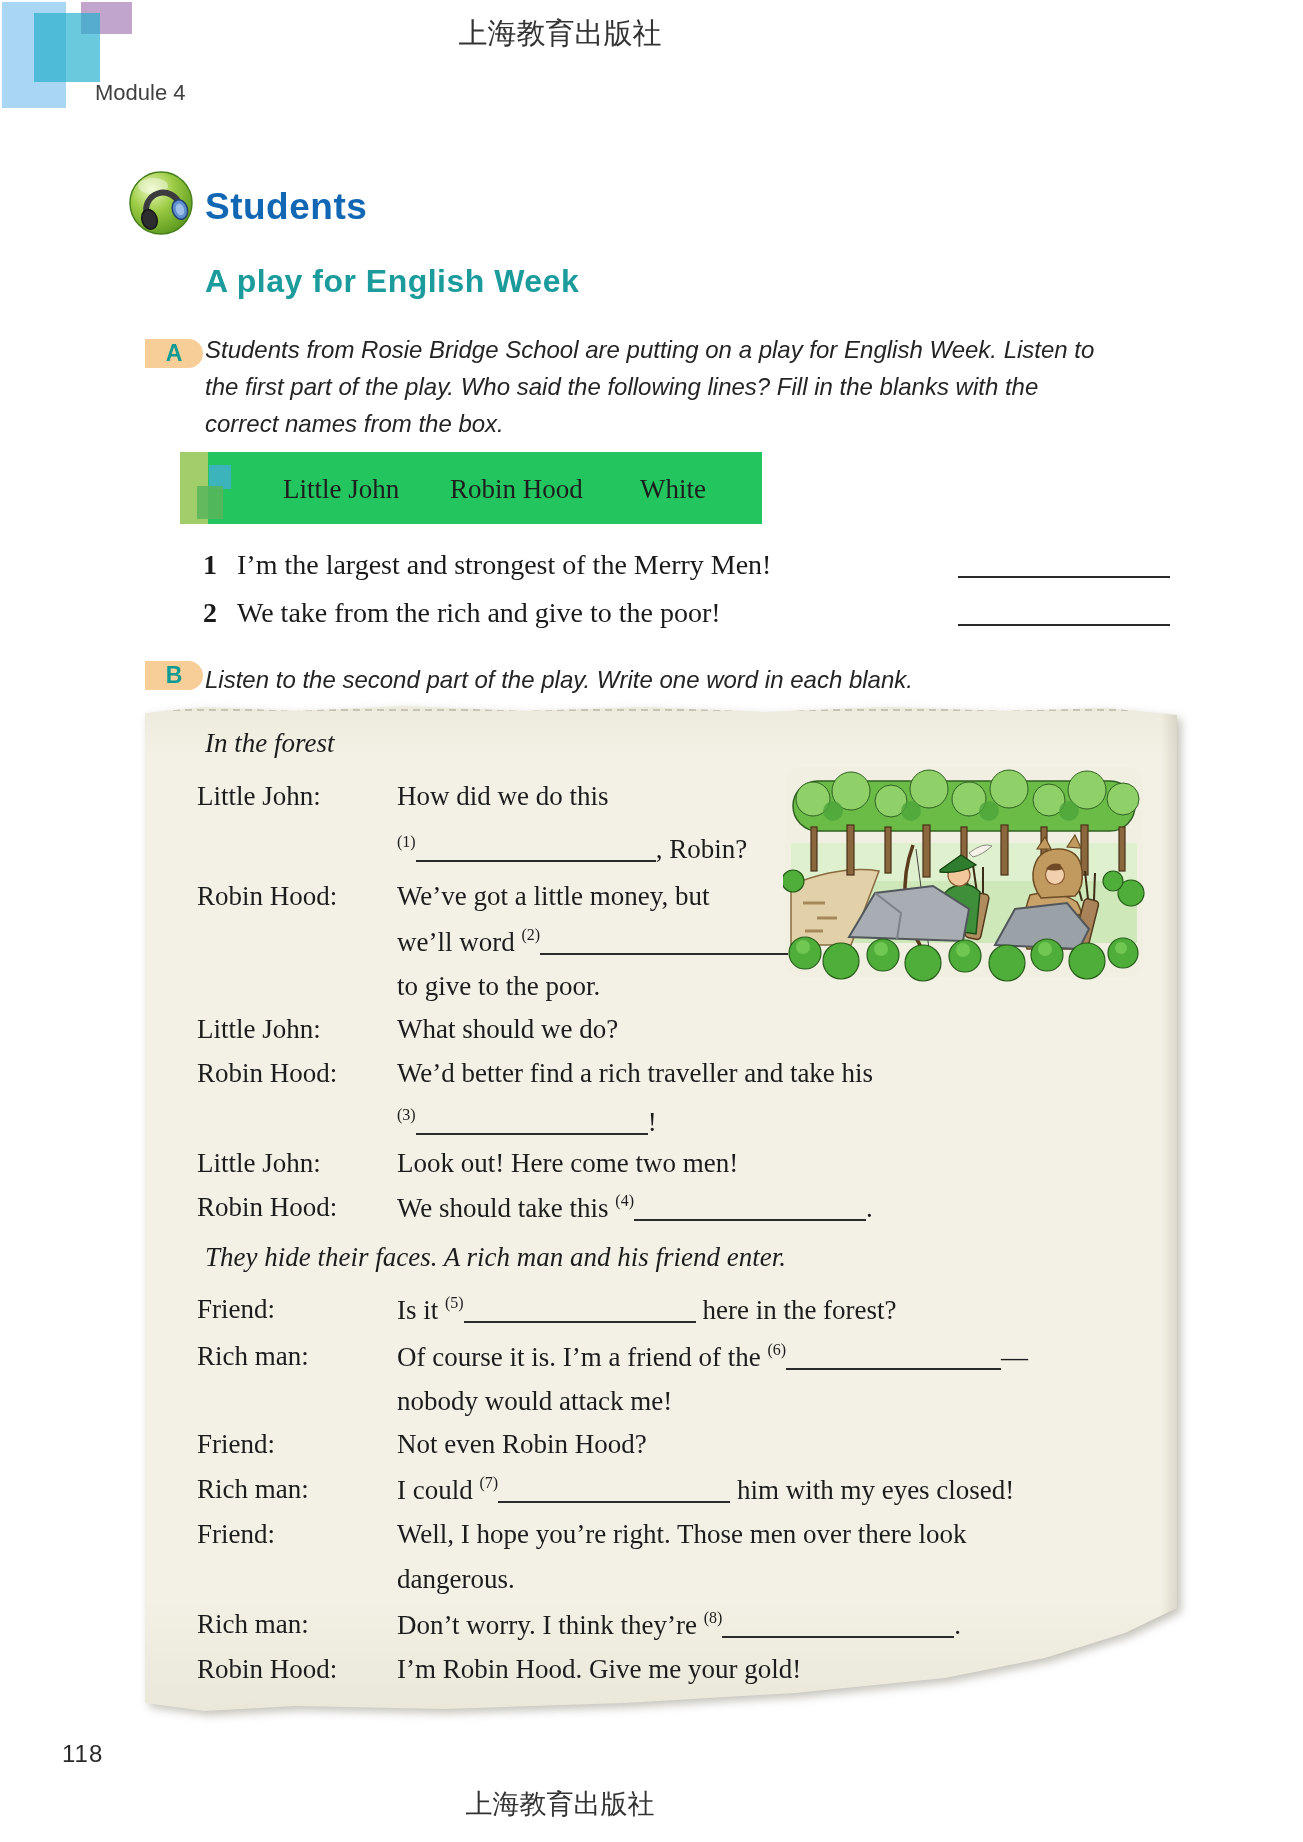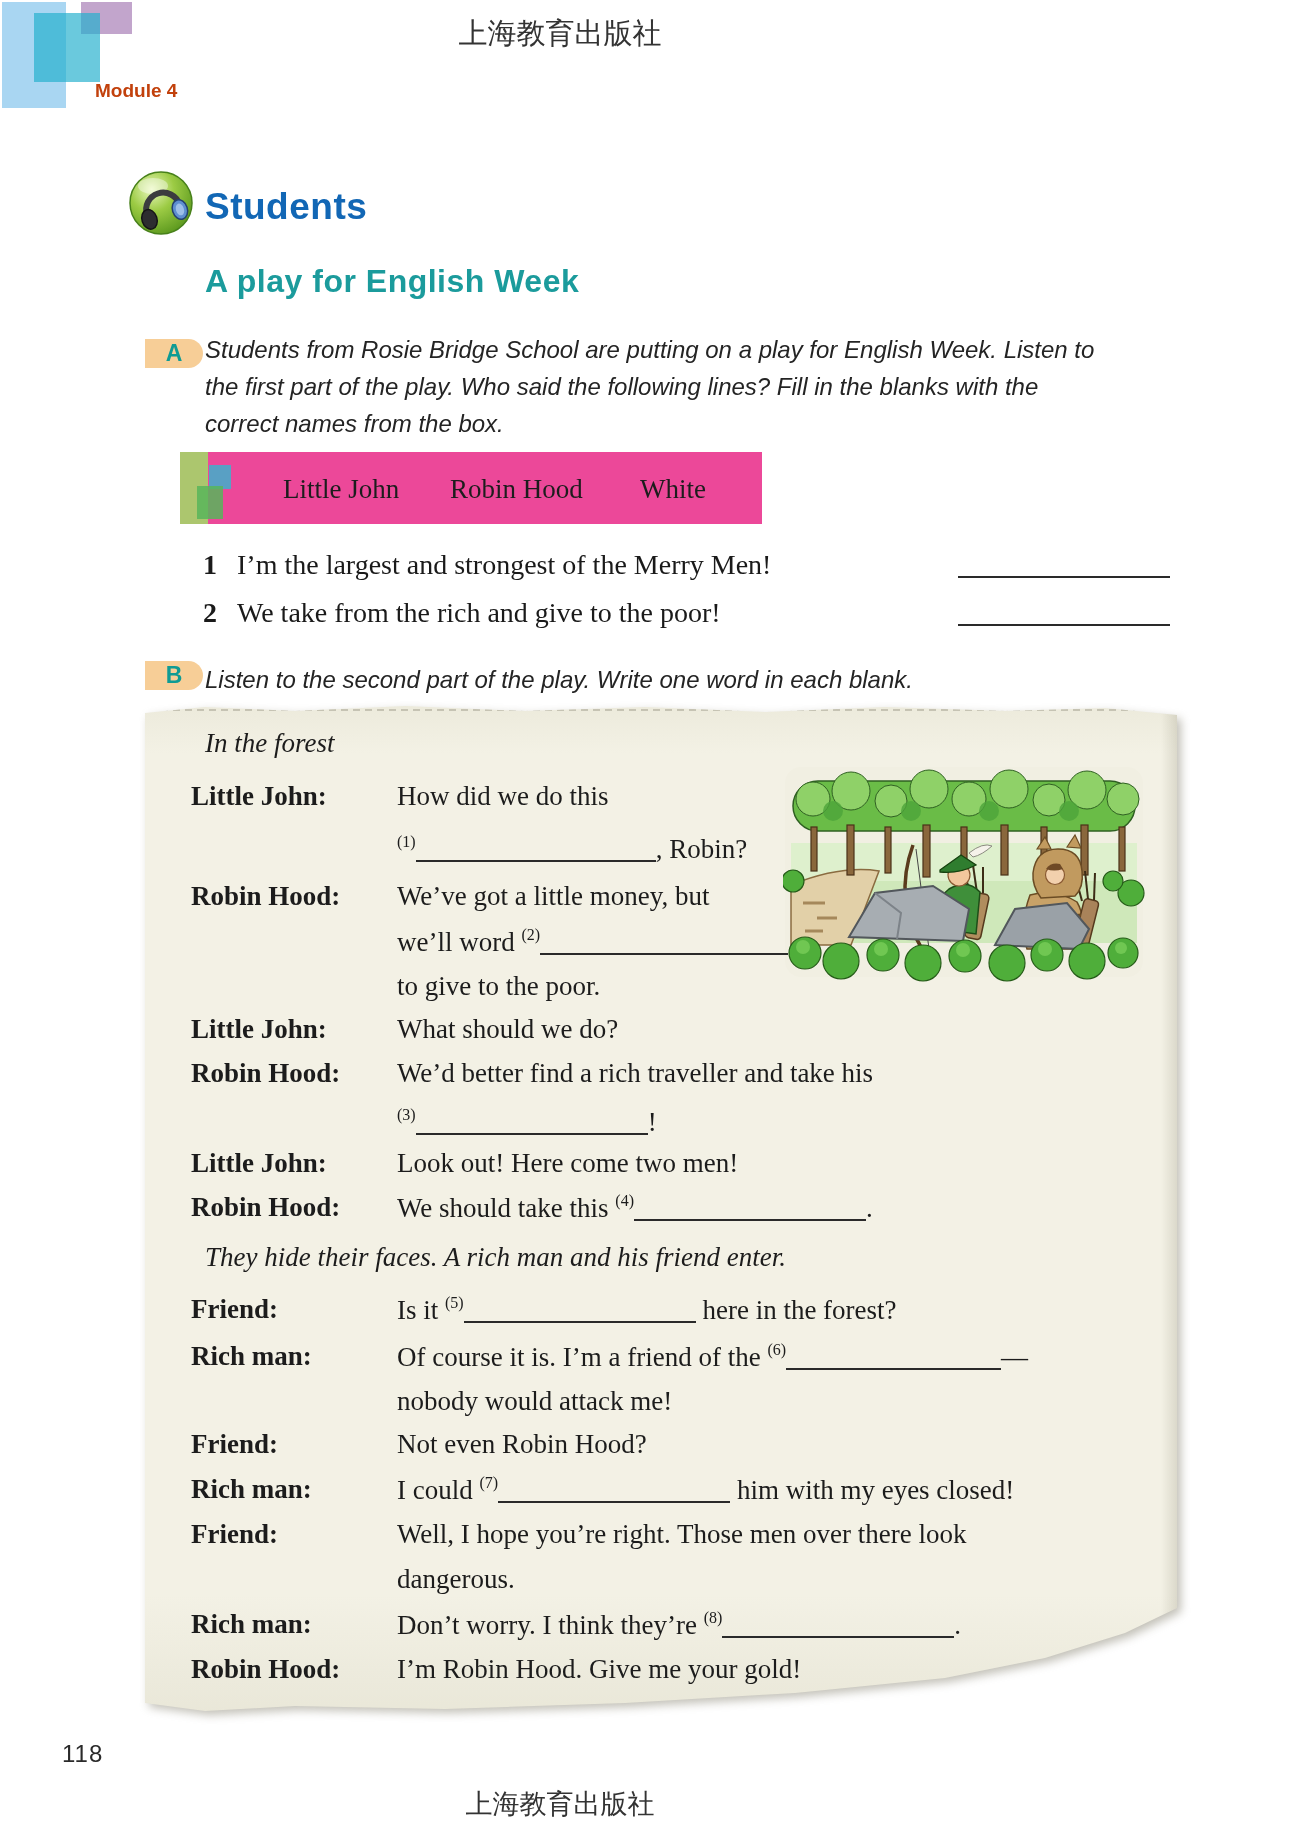--- a/index.html
+++ b/index.html
@@ -9,40 +9,40 @@
   .serif{font-family:"Liberation Serif","DejaVu Serif",serif;}
   .nowrap{white-space:nowrap;}
 
   
   .cn-header{left:560px;top:14px;transform:translateX(-50%);font-size:29px;color:#333;}
   .cn-footer{left:560px;top:1786px;transform:translateX(-50%);font-size:27px;color:#333;}
   .page-num{left:62px;top:1740px;font-size:24px;color:#2a2a2a;letter-spacing:1px;}
 
   
   .logo-sq{position:absolute;}
-  .module-label{left:95px;top:80px;font-size:19px;color:#c2410c;font-weight:bold;}
+  .module-label{left:95px;top:80px;font-size:22px;color:#404040;}
 
   
   .listening-icon{left:128px;top:170px;width:66px;height:66px;}
   .listening-title{left:205px;top:186px;font-size:37px;font-weight:bold;color:#1267b5;letter-spacing:.5px;}
   .lesson-title{left:205px;top:263px;font-size:32px;font-weight:bold;color:#1b9b9c;letter-spacing:.5px;}
 
   
   .sec-label{width:58px;height:29px;background:#f7ce97;border-radius:0 15px 15px 0;
              display:flex;align-items:center;justify-content:center;
              font-weight:bold;font-size:23px;color:#0f9b94;}
   .sec-a{left:145px;top:339px;}
   .sec-b{left:145px;top:661px;}
 
   .instr{font-style:italic;font-size:24px;color:#242424;line-height:37px;}
   .instr-a{left:205px;top:331px;}
   .instr-b{left:205px;top:661px;}
 
   
-  .name-box{left:180px;top:452px;width:582px;height:72px;background:#ec4899;}
+  .name-box{left:180px;top:452px;width:582px;height:72px;background:#22c55e;}
   .nb-green-lg{left:0;top:0;width:28px;height:72px;background:#a9ce6b;opacity:.95;}
   .nb-green-sm{left:17px;top:34px;width:26px;height:33px;background:#58b55b;opacity:.85;}
   .nb-teal-sm{left:29px;top:13px;width:22px;height:24px;background:#3fb0cb;opacity:.85;}
   .nb-name{position:absolute;top:22px;font-size:27px;color:#1d1d1d;}
 
   
   .item-row{font-size:28px;color:#1a1a1a;line-height:32px;}
   .item-num{position:absolute;left:0;font-weight:bold;}
   .item-text{position:absolute;left:34px;white-space:nowrap;}
   .ans-line{position:absolute;left:958px;width:212px;border-bottom:2px solid #2a2a2a;height:0;}
@@ -56,21 +56,21 @@
       linear-gradient(180deg,#eceadb 0%,#f3f1e5 5%,#f3f1e5 88%,#e9e7d8 100%);
     clip-path:polygon(0px 10px,60px 4px,150px 8px,260px 3px,380px 8px,500px 4px,
       620px 9px,740px 4px,860px 8px,960px 5px,1032px 12px,1032px 905px,980px 930px,
       900px 955px,800px 975px,650px 990px,480px 1000px,300px 1006px,150px 1003px,
       60px 1008px,0px 1000px);}
   .torn-top{position:absolute;left:4px;top:6px;width:1020px;height:2px;
     background:repeating-linear-gradient(90deg,#b5b2a2 0 7px,transparent 7px 12px);opacity:.7;}
 
   .dline{position:absolute;left:0;width:1032px;font-size:27px;color:#1c1c1c;
          font-family:"Liberation Serif","DejaVu Serif",serif;white-space:nowrap;}
-  .spk{position:absolute;left:46px;font-weight:bold;}
+  .spk{position:absolute;left:52px;font-weight:normal;}
   .dtxt{position:absolute;left:252px;}
   .stage-dir{position:absolute;left:60px;font-style:italic;}
   .setting{position:absolute;left:60px;font-style:italic;}
   sup.blank-num{font-size:16px;vertical-align:11px;letter-spacing:0;}
   .blank{display:inline-block;border-bottom:2px solid #2a2a2a;vertical-align:-4px;height:2px;}
   .w240{width:240px;} .w248{width:248px;} .w232{width:232px;} .w215{width:215px;}
 
   .illustration{left:638px;top:50px;width:362px;height:234px;}
 </style>
 </head>

